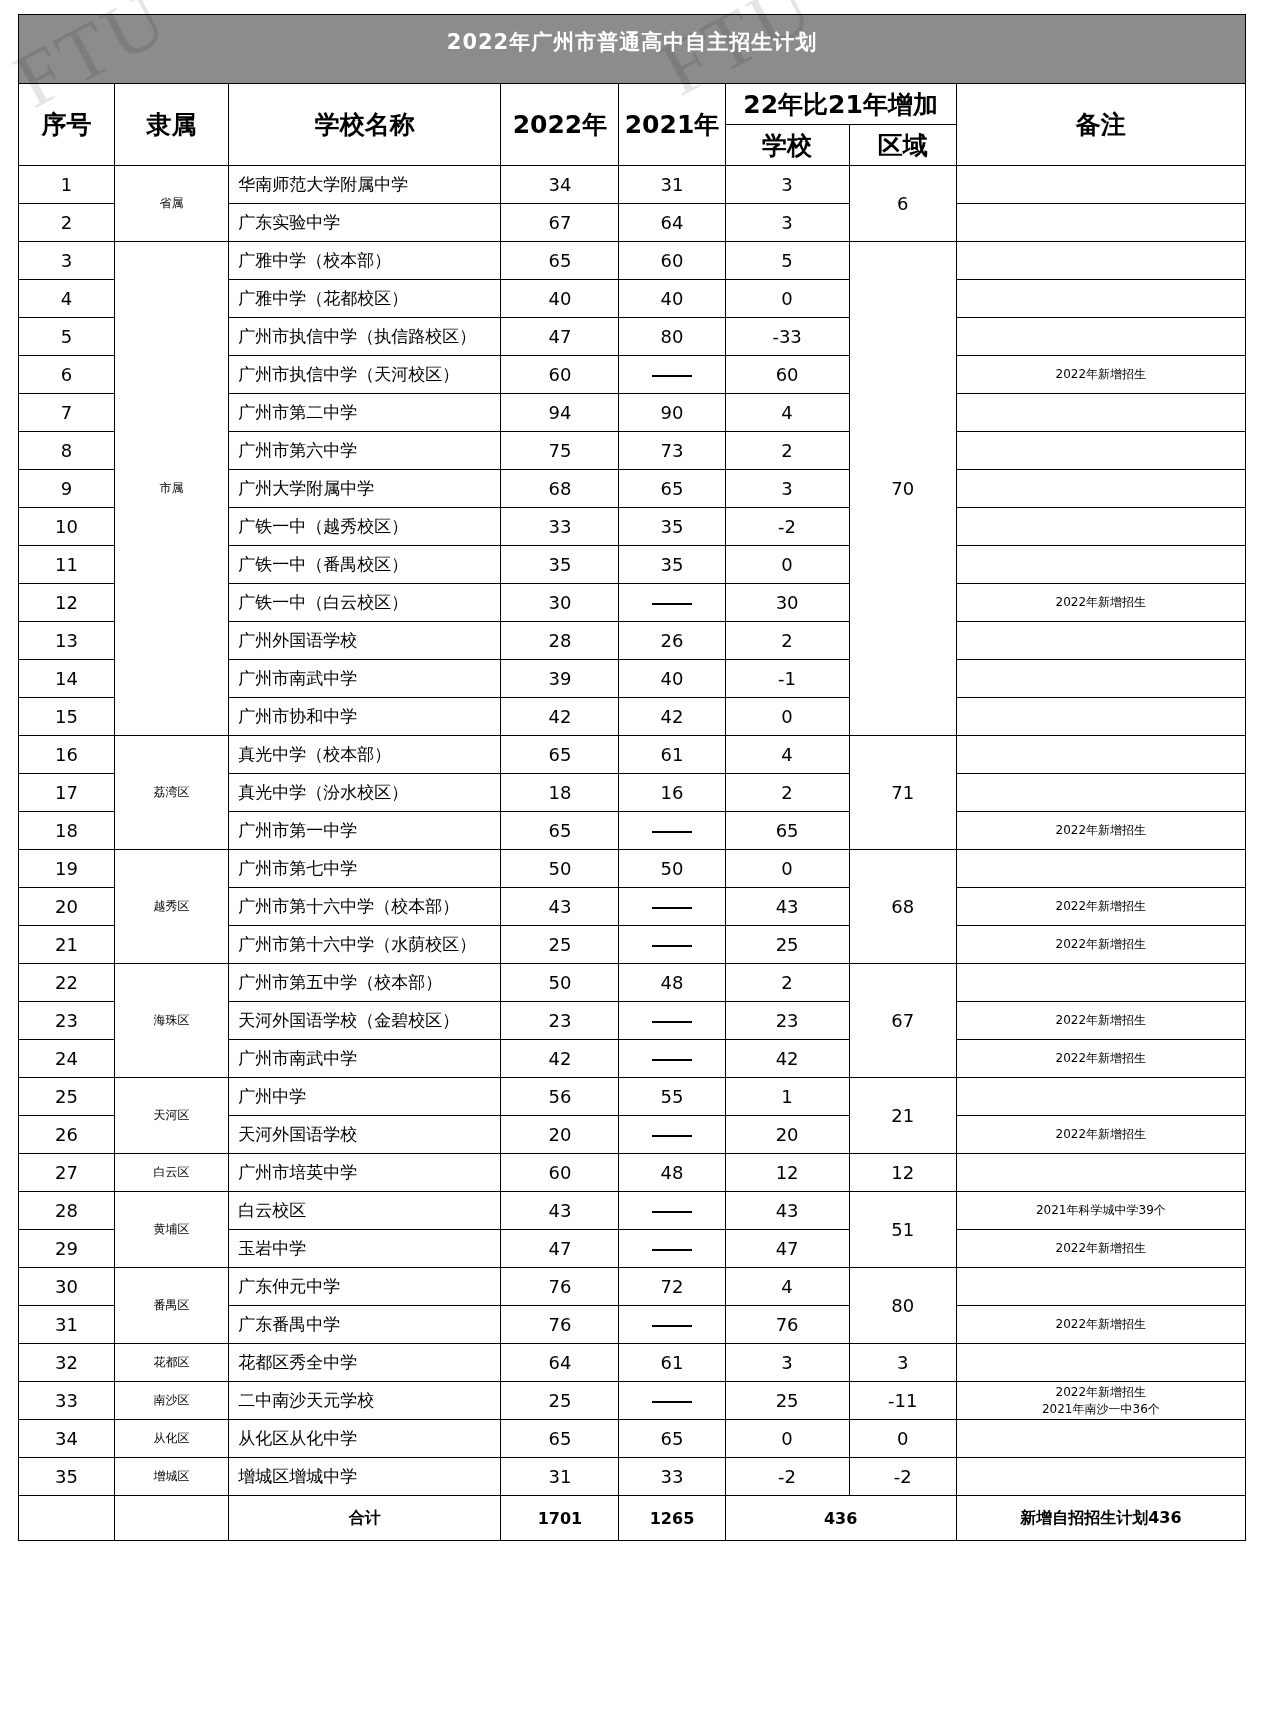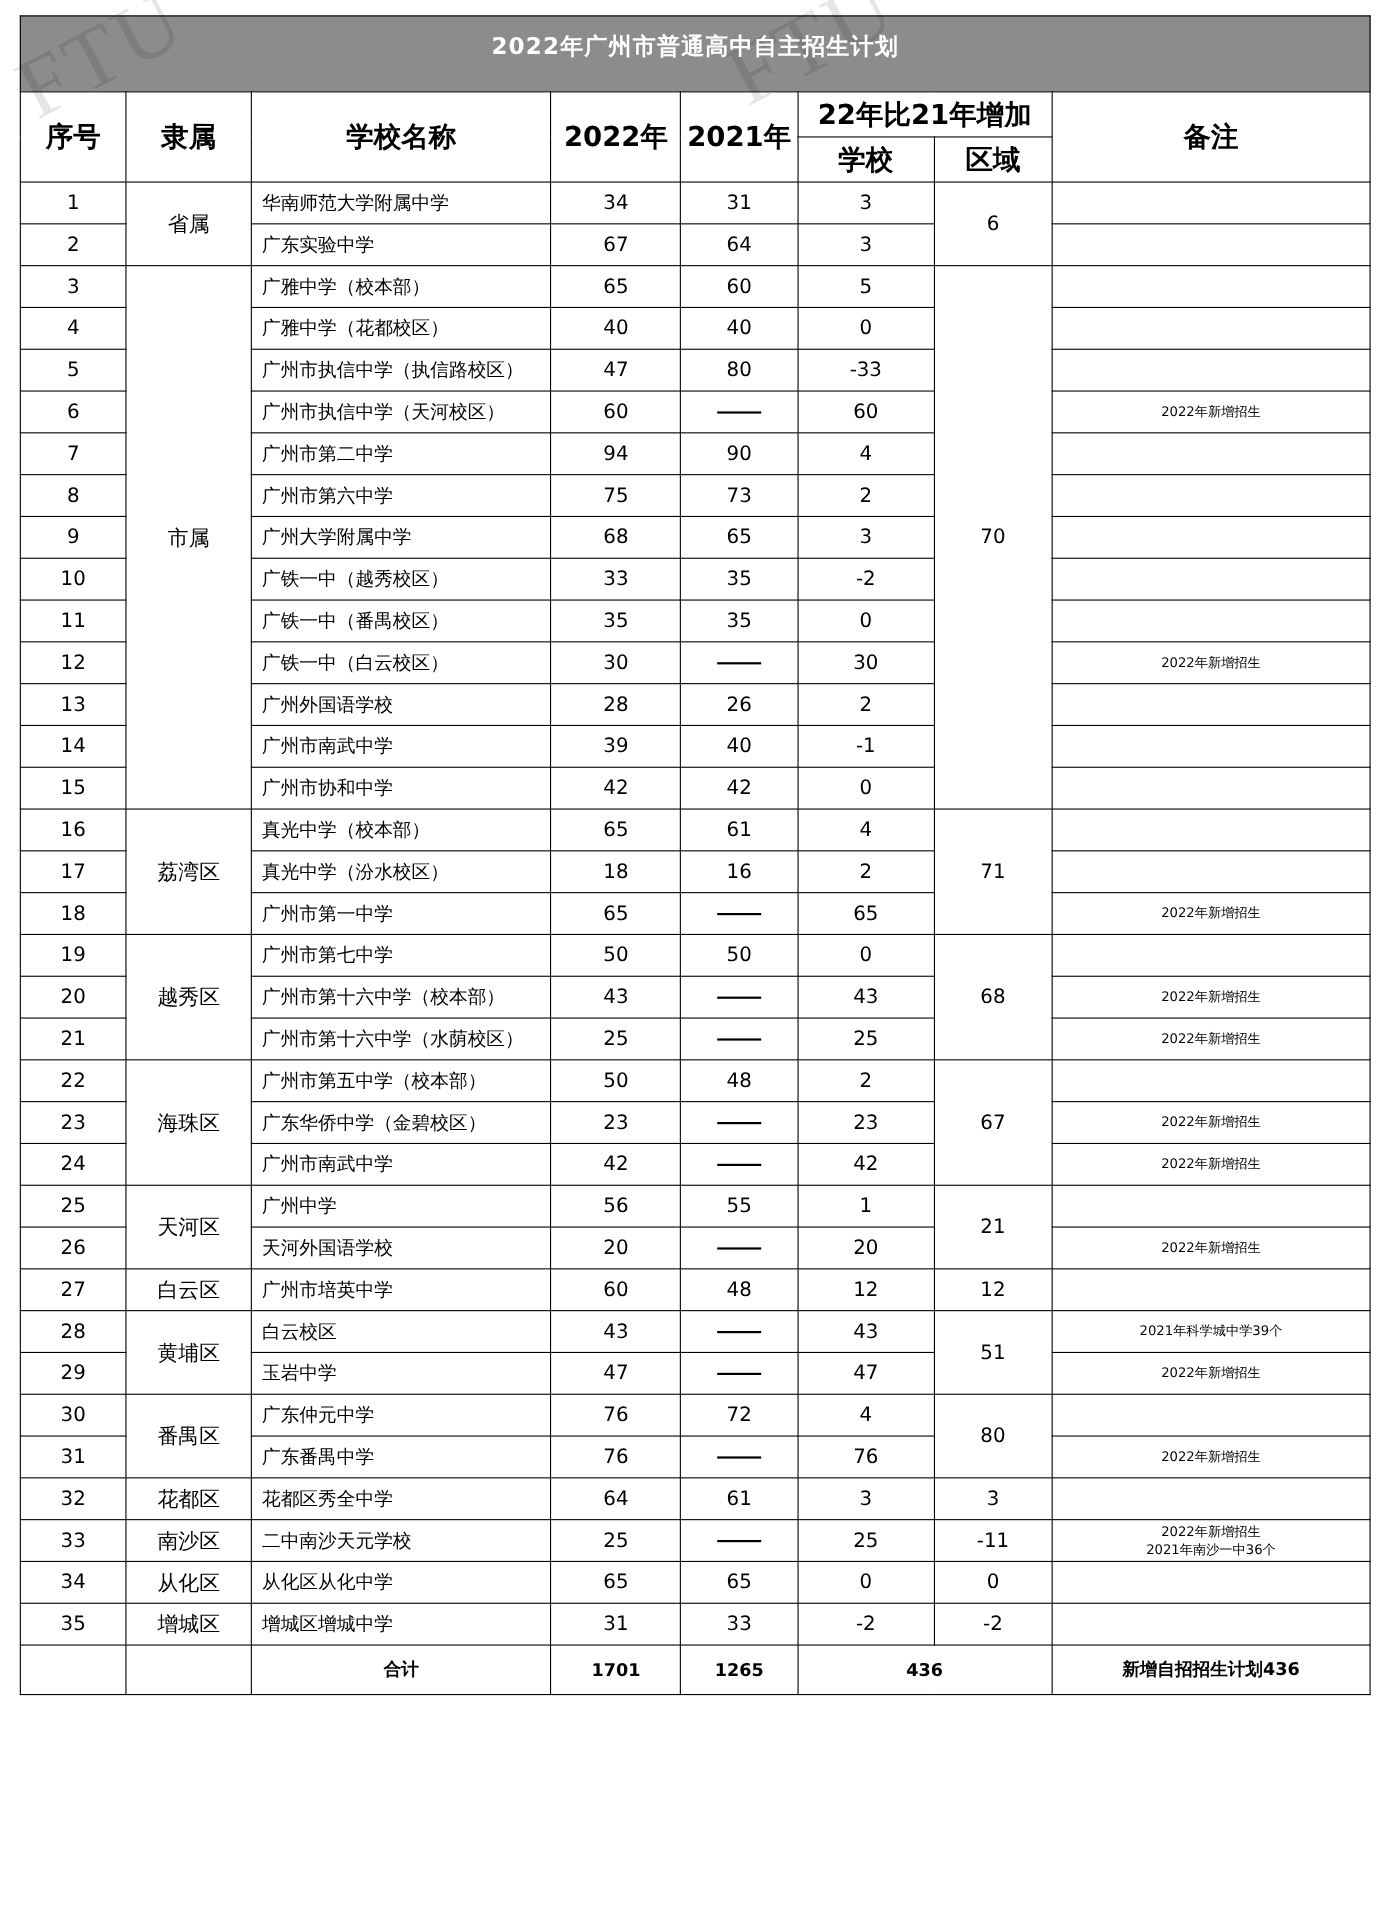--- a/index.html
+++ b/index.html
@@ -70,21 +70,21 @@
   .c-aff{width:114px;}
   .c-name{width:272px;}
   .c-2022{width:118px;}
   .c-2021{width:106px;}
   .c-sch{width:124px;}
   .c-reg{width:107px;}
   .c-rem{width:289px;}
   td.name{text-align:left;padding-left:9px;font-size:17px;}
   td.num{font-size:18px;}
   td.remark{font-size:12px;}
-  td.affil{font-size:19px;}
+  td.affil{font-size:12px;}
   .dash{display:inline-block;width:40px;border-top:2px solid #000;vertical-align:middle;}
   tr.total td{font-weight:bold;font-size:16px;height:44px;}
   tr.total td.name{text-align:center;padding-left:0;}
   .two-line{line-height:1.35;}
 </style>
 </head>
 <body>
 
 <div id="sheet">
 
@@ -303,21 +303,21 @@
           <td class="affil" rowspan="3">海珠区</td>
           <td class="name">广州市第五中学（校本部）</td>
           <td class="num">50</td>
           <td class="num">48</td>
           <td class="num">2</td>
           <td class="num" rowspan="3">67</td>
           <td class="remark"></td>
         </tr>
         <tr>
           <td class="num">23</td>
-          <td class="name">广东华侨中学（金碧校区）</td>
+          <td class="name">天河外国语学校（金碧校区）</td>
           <td class="num">23</td>
           <td class="num"><span class="dash"></span></td>
           <td class="num">23</td>
           <td class="remark">2022年新增招生</td>
         </tr>
         <tr>
           <td class="num">24</td>
           <td class="name">广州市南武中学</td>
           <td class="num">42</td>
           <td class="num"><span class="dash"></span></td>

